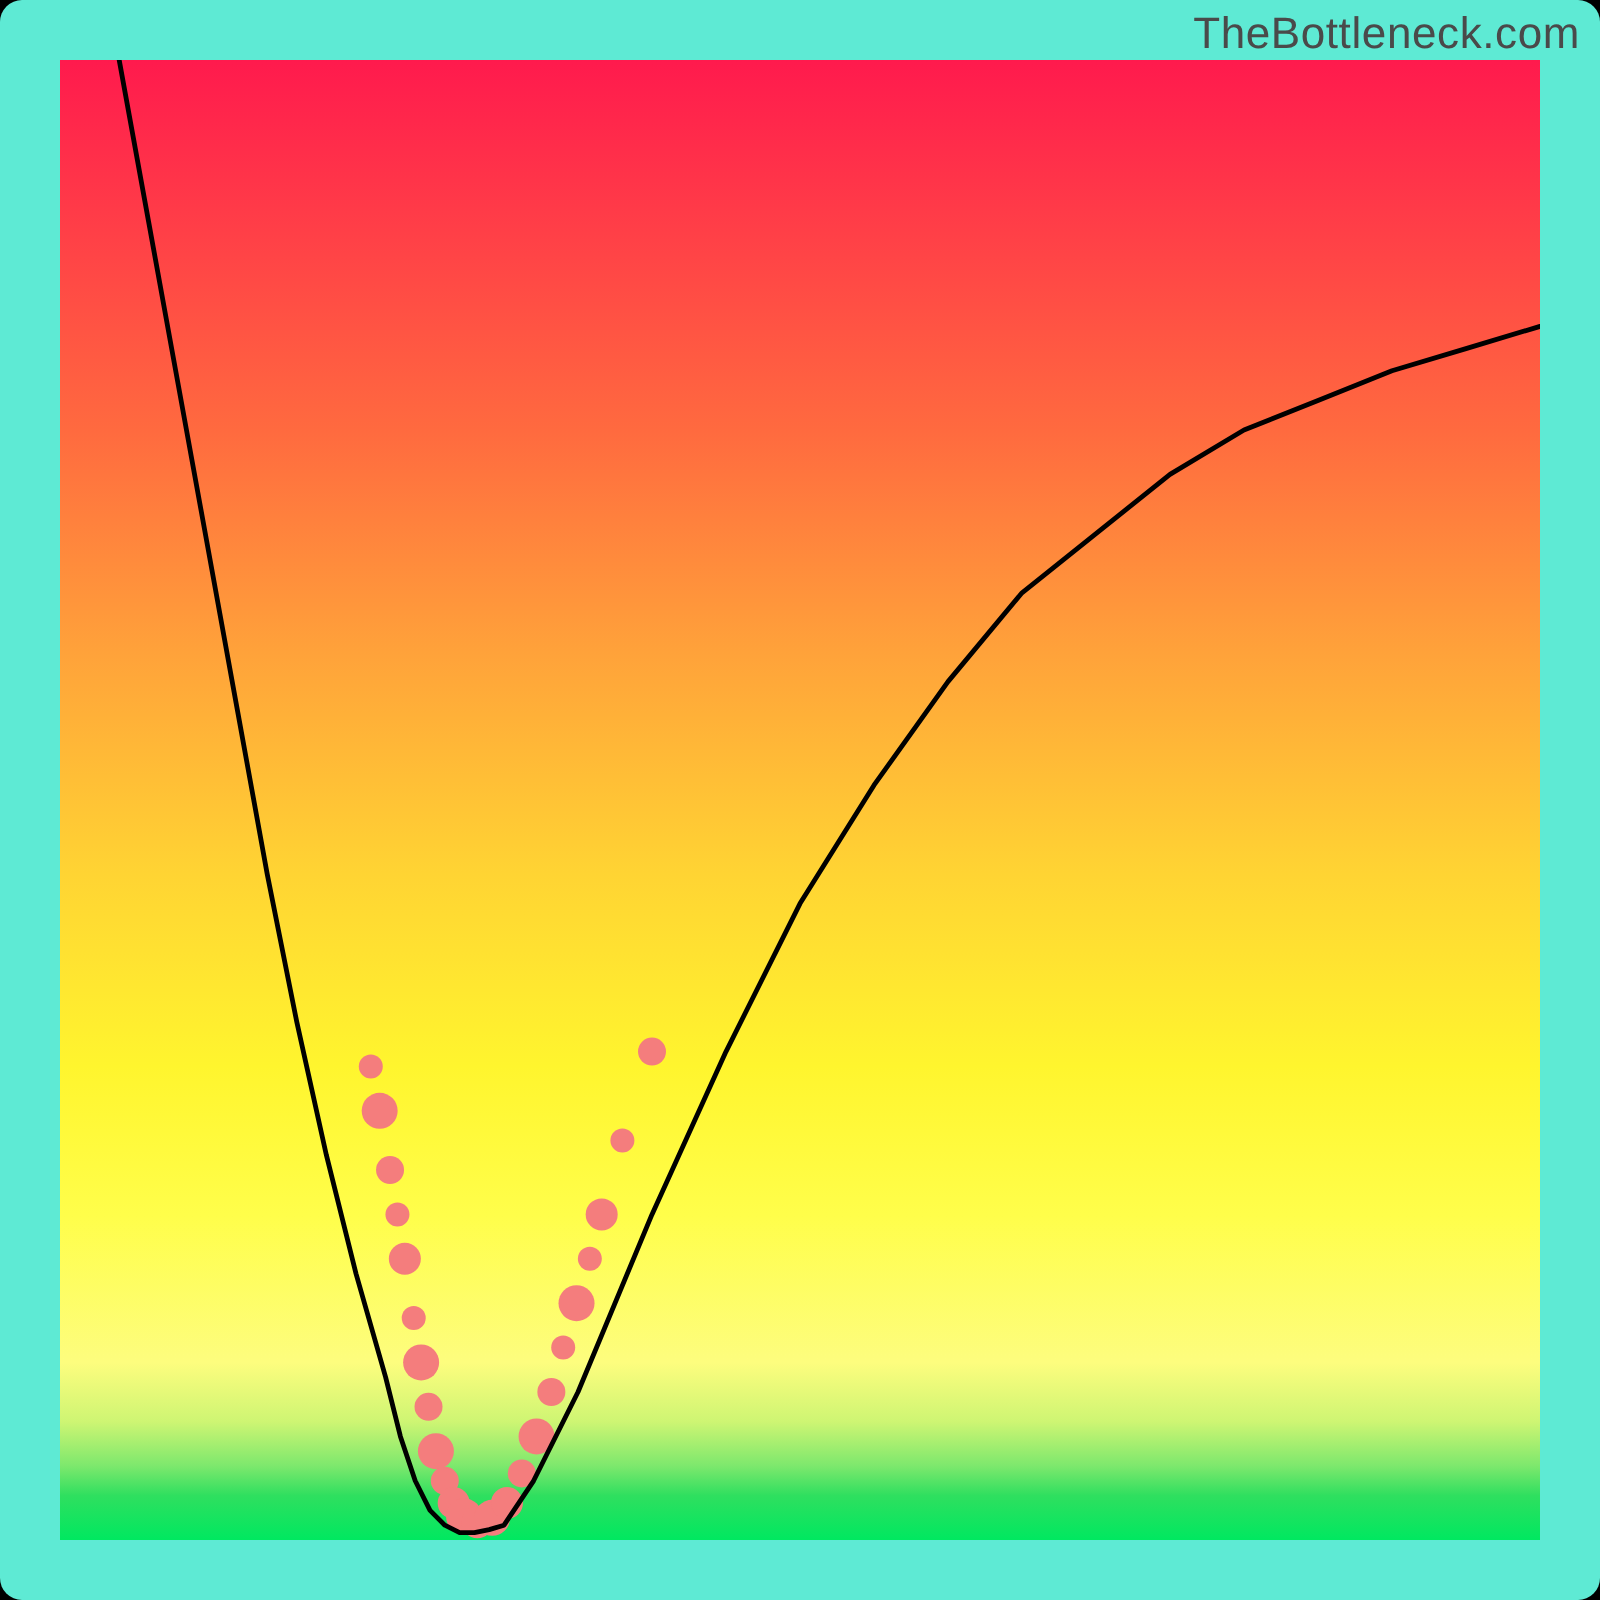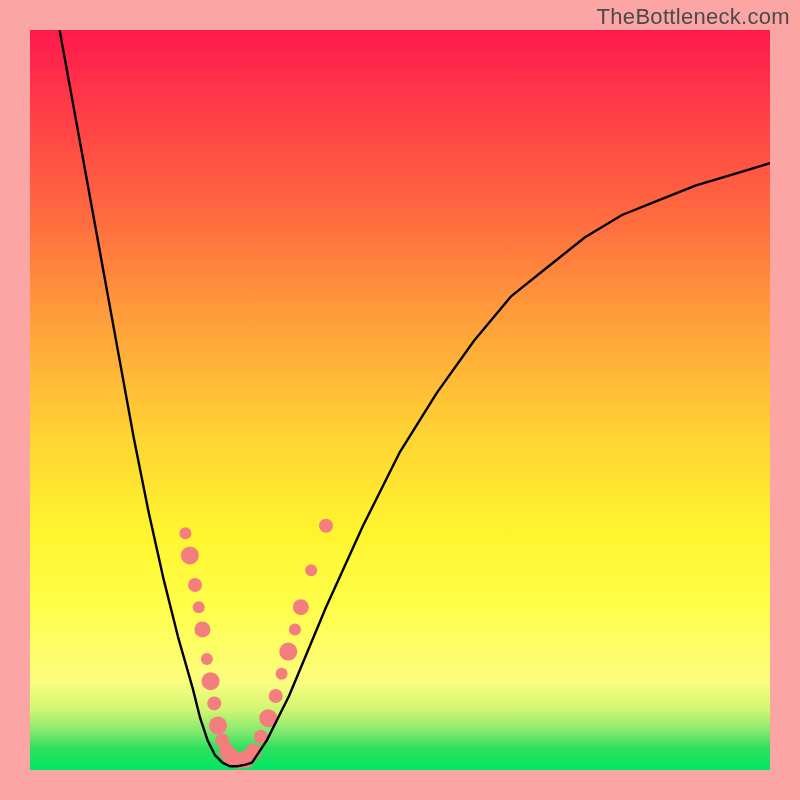--- a/index.html
+++ b/index.html
@@ -8,21 +8,22 @@
     width: 800px;
     height: 800px;
     overflow: hidden;
     background: #000;
     font-family: Arial, Helvetica, sans-serif;
   }
   .frame {
     position: relative;
     width: 800px;
     height: 800px;
-    background: #fca5a5;
+    background: #5eead4;
+    border-radius: 11px;
   }
   .plot-area {
     position: absolute;
     left: 30px;
     top: 30px;
     width: 740px;
     height: 740px;
     background: linear-gradient(
       to bottom,
       #ff1a4d 0%,

